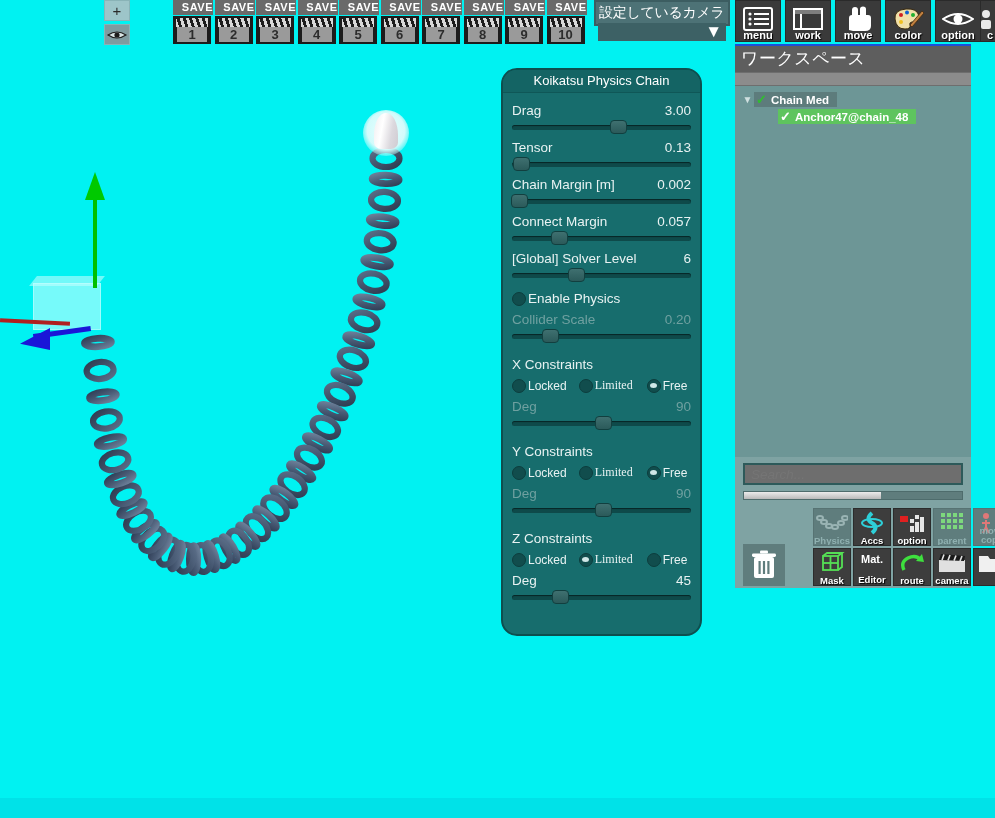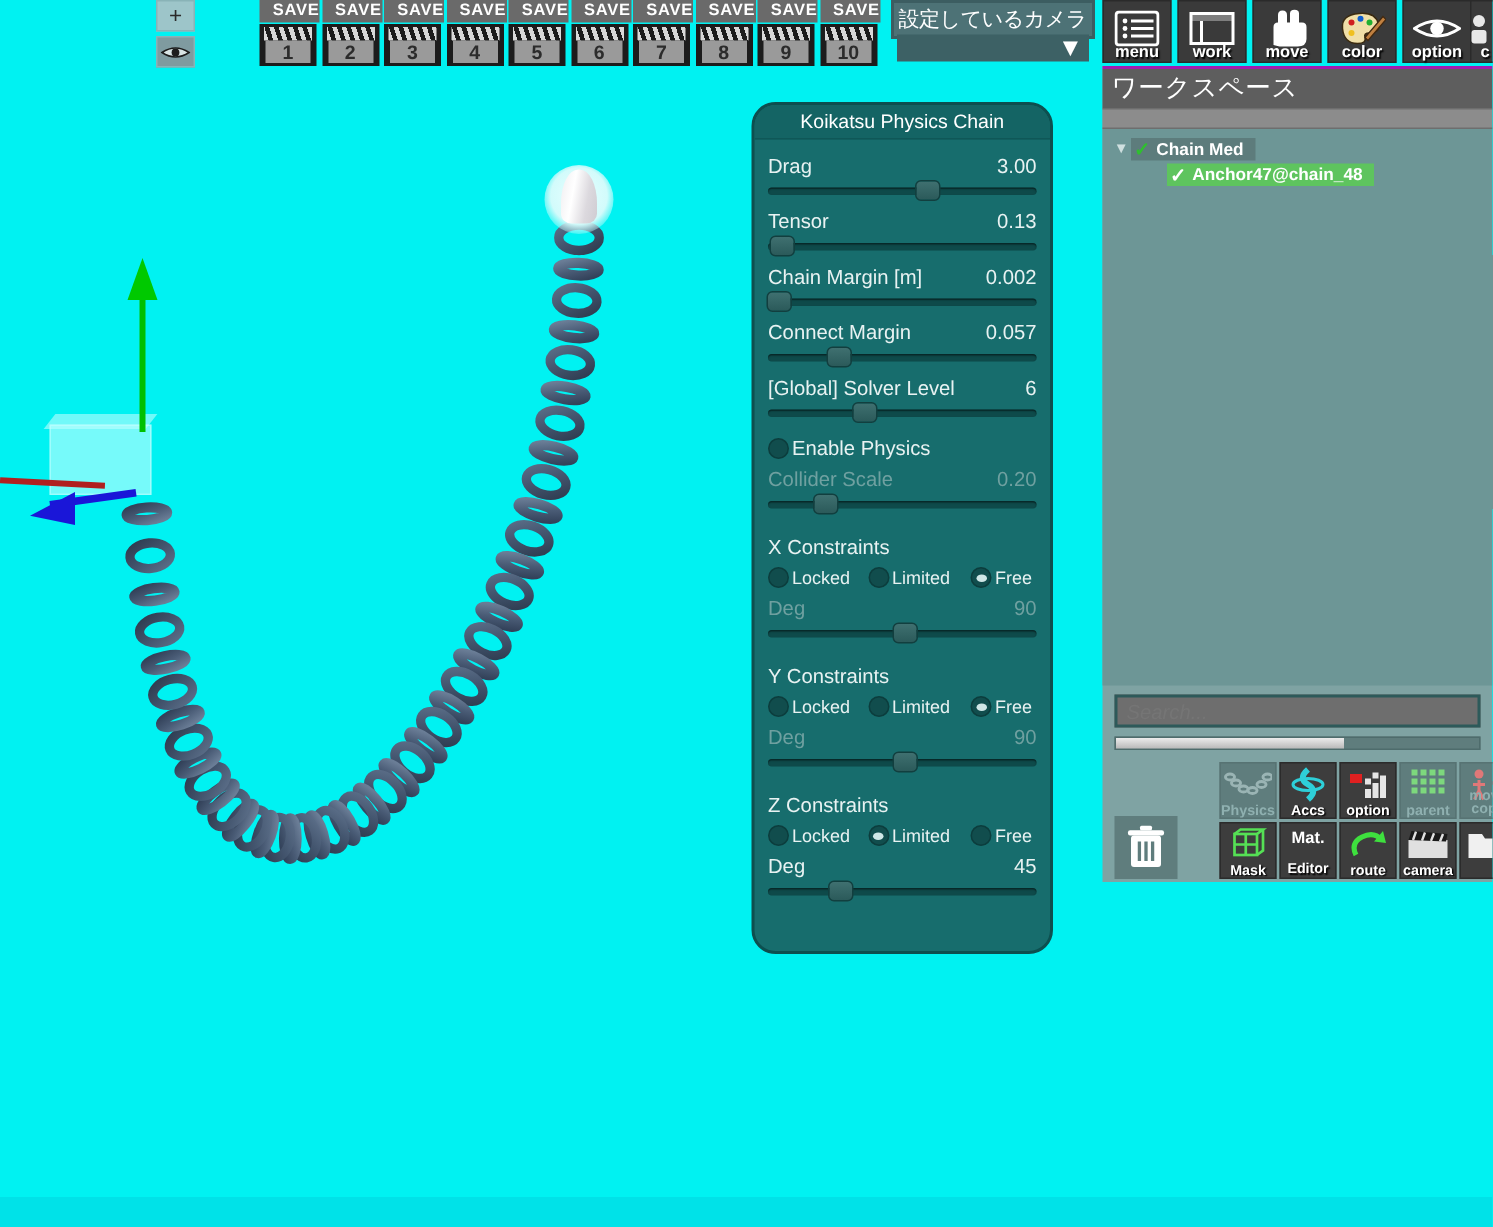--- a/index.html
+++ b/index.html
@@ -219,29 +219,29 @@
     content: ""; width: 7px; height: 5px;
     border-radius: 50%;
     background: #cfe6e6;
   }
   .pp-group-title { font-size: 13.5px; margin-top: 14px; }
   .pp-radio-row {
     display: flex; align-items: center;
     font-size: 12px; margin-top: 6px;
   }
   .pp-radio { display: flex; align-items: center; }
-  .pp-radio.r2 { margin-left: 12px; }
+  .pp-radio.r2 { margin-left: 12px; font-family: Liberation Serif, serif; }
   .pp-radio.r3 { margin-left: 14px; }
 
   
   #workspace {
     position: absolute; left: 735px; top: 44px;
-    width: 260px; height: 544px;
+    width: 236px; height: 544px;
     background: #7fa3a3;
-    border-top: 2px solid #a21caf;
+    border-top: 2px solid #1d4ed8;
   }
   .ws-title {
     background: #5e5e5e;
     color: #fff;
     font-size: 17px;
     padding: 1px 6px 2px 6px;
     height: 26px;
     letter-spacing: 0.5px;
   }
   .ws-subbar {

